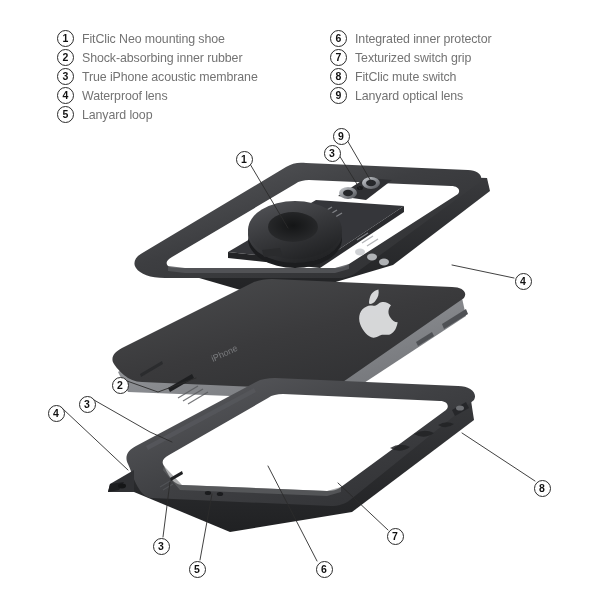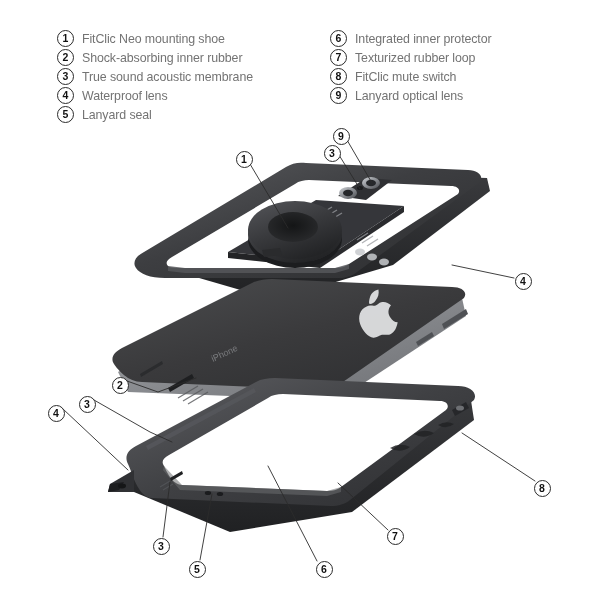--- a/index.html
+++ b/index.html
@@ -285,40 +285,40 @@
     <div class="legend-row">
       <div class="legend-num">1</div>
       <div class="legend-label">FitClic Neo mounting shoe</div>
     </div>
     <div class="legend-row">
       <div class="legend-num">2</div>
       <div class="legend-label">Shock-absorbing inner rubber</div>
     </div>
     <div class="legend-row">
       <div class="legend-num">3</div>
-      <div class="legend-label">True sound acoustic membrane</div>
+      <div class="legend-label">True iPhone acoustic membrane</div>
     </div>
     <div class="legend-row">
       <div class="legend-num">4</div>
       <div class="legend-label">Waterproof lens</div>
     </div>
     <div class="legend-row">
       <div class="legend-num">5</div>
-      <div class="legend-label">Lanyard seal</div>
+      <div class="legend-label">Lanyard loop</div>
     </div>
   </div>
 
   <div class="legend" id="legend-right">
     <div class="legend-row">
       <div class="legend-num">6</div>
       <div class="legend-label">Integrated inner protector</div>
     </div>
     <div class="legend-row">
       <div class="legend-num">7</div>
-      <div class="legend-label">Texturized rubber loop</div>
+      <div class="legend-label">Texturized switch grip</div>
     </div>
     <div class="legend-row">
       <div class="legend-num">8</div>
       <div class="legend-label">FitClic mute switch</div>
     </div>
     <div class="legend-row">
       <div class="legend-num">9</div>
       <div class="legend-label">Lanyard optical lens</div>
     </div>
   </div>

